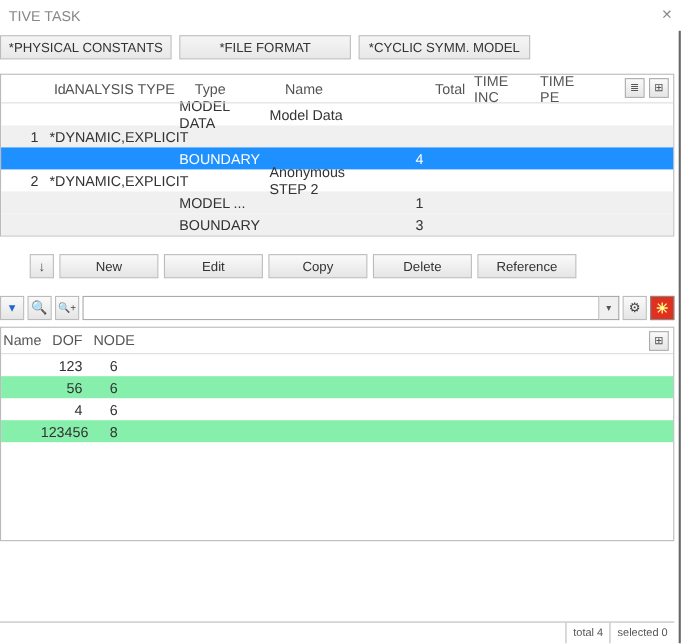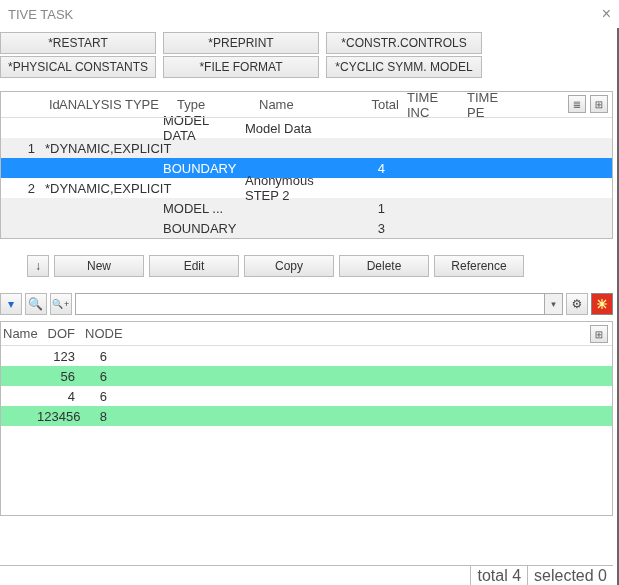--- a/index.html
+++ b/index.html
@@ -65,21 +65,21 @@
     border-bottom: 1px solid #ddd;
     color: #555;
     font-size: 13px;
     position: relative;
   }
   .th { padding: 0 4px; }
   .th.id { width: 40px; text-align: right; padding-right: 6px; padding-left: 48px;}
   .th.atype { width: 118px; }
   .th.type { width: 82px; }
   .th.name { width: 112px; }
-  .th.total { width: 36px; text-align: right;}
+  .th.total { width: 36px; text-align: right; margin-left: 24px;}
   .th.tinc { width: 60px; }
   .th.tper { width: 46px; }
   .hdr-icons { position: absolute; right: 4px; top: 3px; display:flex; gap:4px;}
   .icon-btn {
     width: 18px; height: 18px; border:1px solid #aaa;
     background: linear-gradient(#fafafa,#e5e5e5);
     display:flex; align-items:center; justify-content:center;
     cursor:pointer; font-size:10px; color:#555;
   }
   .trow {
@@ -154,40 +154,35 @@
   .lrow.alt { background:#86efac; }
   .ltd.name { width:36px; }
   .ltd.dof { width:44px; text-align:right; padding-right:6px;}
   .ltd.node { width:46px; text-align:right; padding-right:20px;}
   .status {
     position:absolute; bottom:0; right:4px;
     border-top:1px solid #bbb;
     width: calc(100% - 4px);
     height:20px;
     display:flex; justify-content:flex-end; align-items:center;
-    font-size:16px; color:#555; gap:0;
+    font-size:10px; color:#555; gap:0;
   }
   .status span { border-left:1px solid #bbb; padding:0 6px; height:100%; display:flex;align-items:center;}
 </style>
 </head>
 <body>
 
 <div class="titlebar">
   <span>TIVE TASK</span>
   <span class="close">×</span>
 </div>
 
 <div class="main-area">
 
   <div class="button-grid">
-    <div class="button-row">
-      <button class="grid-btn first">*RESTART</button>
-      <button class="grid-btn">*PREPRINT</button>
-      <button class="grid-btn">*CONSTR.CONTROLS</button>
-    </div>
     <div class="button-row">
       <button class="grid-btn first">*PHYSICAL CONSTANTS</button>
       <button class="grid-btn">*FILE FORMAT</button>
       <button class="grid-btn">*CYCLIC SYMM. MODEL</button>
     </div>
   </div>
 
   <div class="table-wrap">
     <div class="table-header">
       <div class="th id">Id</div>

